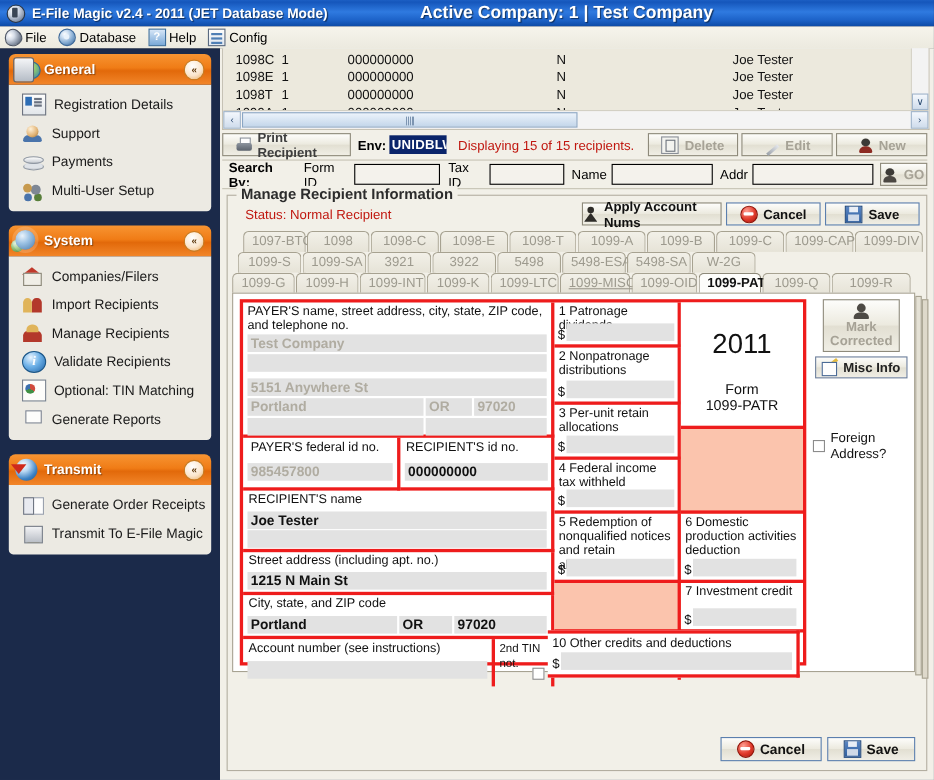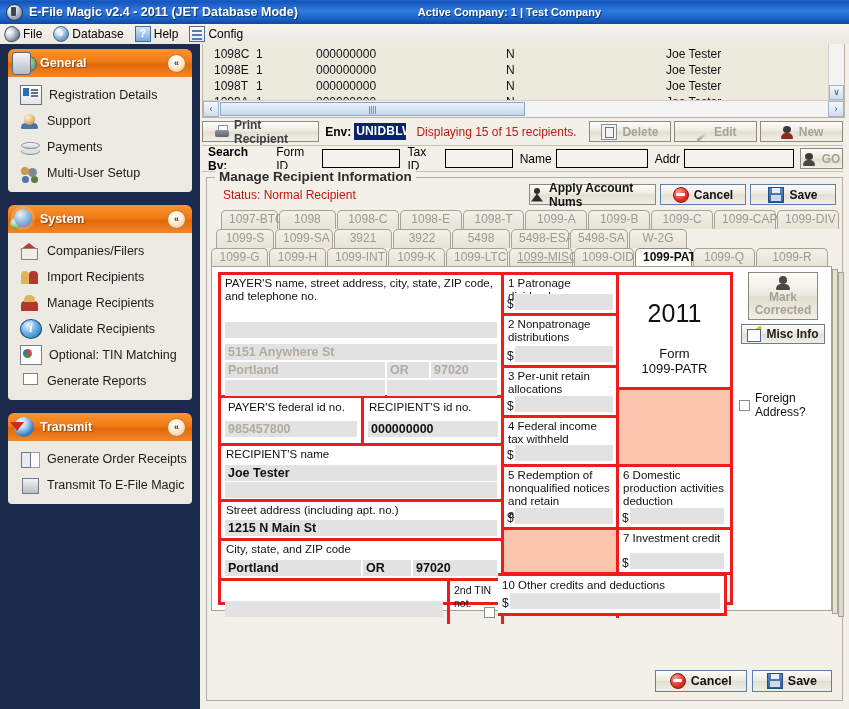--- a/index.html
+++ b/index.html
@@ -22,21 +22,21 @@
   .titlebar .tb-icon{
     width:15px;height:15px;border-radius:50%;margin-left:6px;margin-right:6px;
     background:radial-gradient(circle at 35% 30%,#ffffff 0%,#cfd8e6 35%,#7e8ca3 75%,#404b5e 100%);
     border:1px solid #2a3442;position:relative;flex:none;
   }
   .titlebar .tb-icon::after{
     content:"";position:absolute;left:4px;top:2px;width:5px;height:9px;
     background:#3a4656;border-radius:1px;
   }
   .tb-title{font-weight:bold;font-size:12.5px;text-shadow:1px 1px 1px rgba(0,0,0,.55);white-space:nowrap;}
-  .tb-company{font-weight:bold;font-size:11px;text-shadow:1px 1px 1px rgba(0,0,0,.55);margin-left:120px;white-space:nowrap;}
+  .tb-company{font-weight:bold;font-size:16px;text-shadow:1px 1px 1px rgba(0,0,0,.55);margin-left:84px;white-space:nowrap;}
 
   
   .menubar{
     position:absolute;left:0;top:24px;width:849px;height:20px;
     background:linear-gradient(to bottom,#f6f4ec 0%,#eceadf 100%);
     border-bottom:1px solid #c8c4b4;
     display:flex;align-items:center;
   }
   .menuitem{display:flex;align-items:center;padding:0 7px 0 4px;height:18px;cursor:default;}
   .menuitem span.lbl{font-size:12px;color:#000;margin-left:3px;}
@@ -504,20 +504,21 @@
 
       <div class="shadow2"></div>
       <div class="shadow1"></div>
 
       <div class="tabpanel">
 
         <div class="form">
 
           <div class="fcell" style="left:0;top:0;width:283px;height:123px;border-right-width:3px;border-bottom-width:3px;">
             <div class="flabel" style="padding:2px 3px 0 4px;">PAYER'S name, street address, city, state, ZIP code, and telephone no.</div>
+            <div class="finput gray" style="position:absolute;left:4px;top:29px;width:272px;">Test Company</div>
             <div class="finput" style="position:absolute;left:4px;top:47px;width:272px;"></div>
             <div class="finput gray" style="position:absolute;left:4px;top:69px;width:272px;">5151 Anywhere St</div>
             <div class="finput gray" style="position:absolute;left:4px;top:87px;width:160px;">Portland</div>
             <div class="finput gray" style="position:absolute;left:166px;top:87px;width:42px;">OR</div>
             <div class="finput gray" style="position:absolute;left:210px;top:87px;width:66px;">97020</div>
             <div class="finput" style="position:absolute;left:4px;top:105px;width:160px;"></div>
             <div class="finput" style="position:absolute;left:166px;top:105px;width:110px;"></div>
           </div>
 
           <div class="fcell" style="left:0;top:123px;width:143px;height:48px;border-right-width:3px;border-bottom-width:3px;">
@@ -541,20 +542,21 @@
           </div>
 
           <div class="fcell" style="left:0;top:266px;width:283px;height:40px;border-right-width:3px;border-bottom-width:3px;">
             <div class="flabel" style="padding:2px 0 0 5px;">City, state, and ZIP code</div>
             <div class="finput val" style="position:absolute;left:4px;top:19px;width:136px;">Portland</div>
             <div class="finput val" style="position:absolute;left:142px;top:19px;width:48px;">OR</div>
             <div class="finput val" style="position:absolute;left:192px;top:19px;width:84px;">97020</div>
           </div>
 
           <div class="fcell" style="left:0;top:306px;width:229px;height:43px;border-right-width:3px;">
+            <div class="flabel" style="padding:3px 0 0 5px;">Account number (see instructions)</div>
             <div class="finput" style="position:absolute;left:4px;top:20px;width:218px;"></div>
           </div>
           <div class="fcell" style="left:229px;top:306px;width:54px;height:43px;border-right-width:3px;">
             <div class="flabel" style="padding:3px 0 0 4px;font-size:10.5px;">2nd TIN</div>
             <div class="flabel" style="padding:0 0 0 4px;font-size:10.5px;">not.</div>
             <div class="cbx" style="position:absolute;right:6px;bottom:6px;"></div>
           </div>
 
           <div class="fcell" style="left:283px;top:0;width:115px;height:41px;border-right-width:3px;border-bottom-width:3px;">
             <div class="flabel" style="padding:2px 2px 0 4px;">1 Patronage dividends</div>

